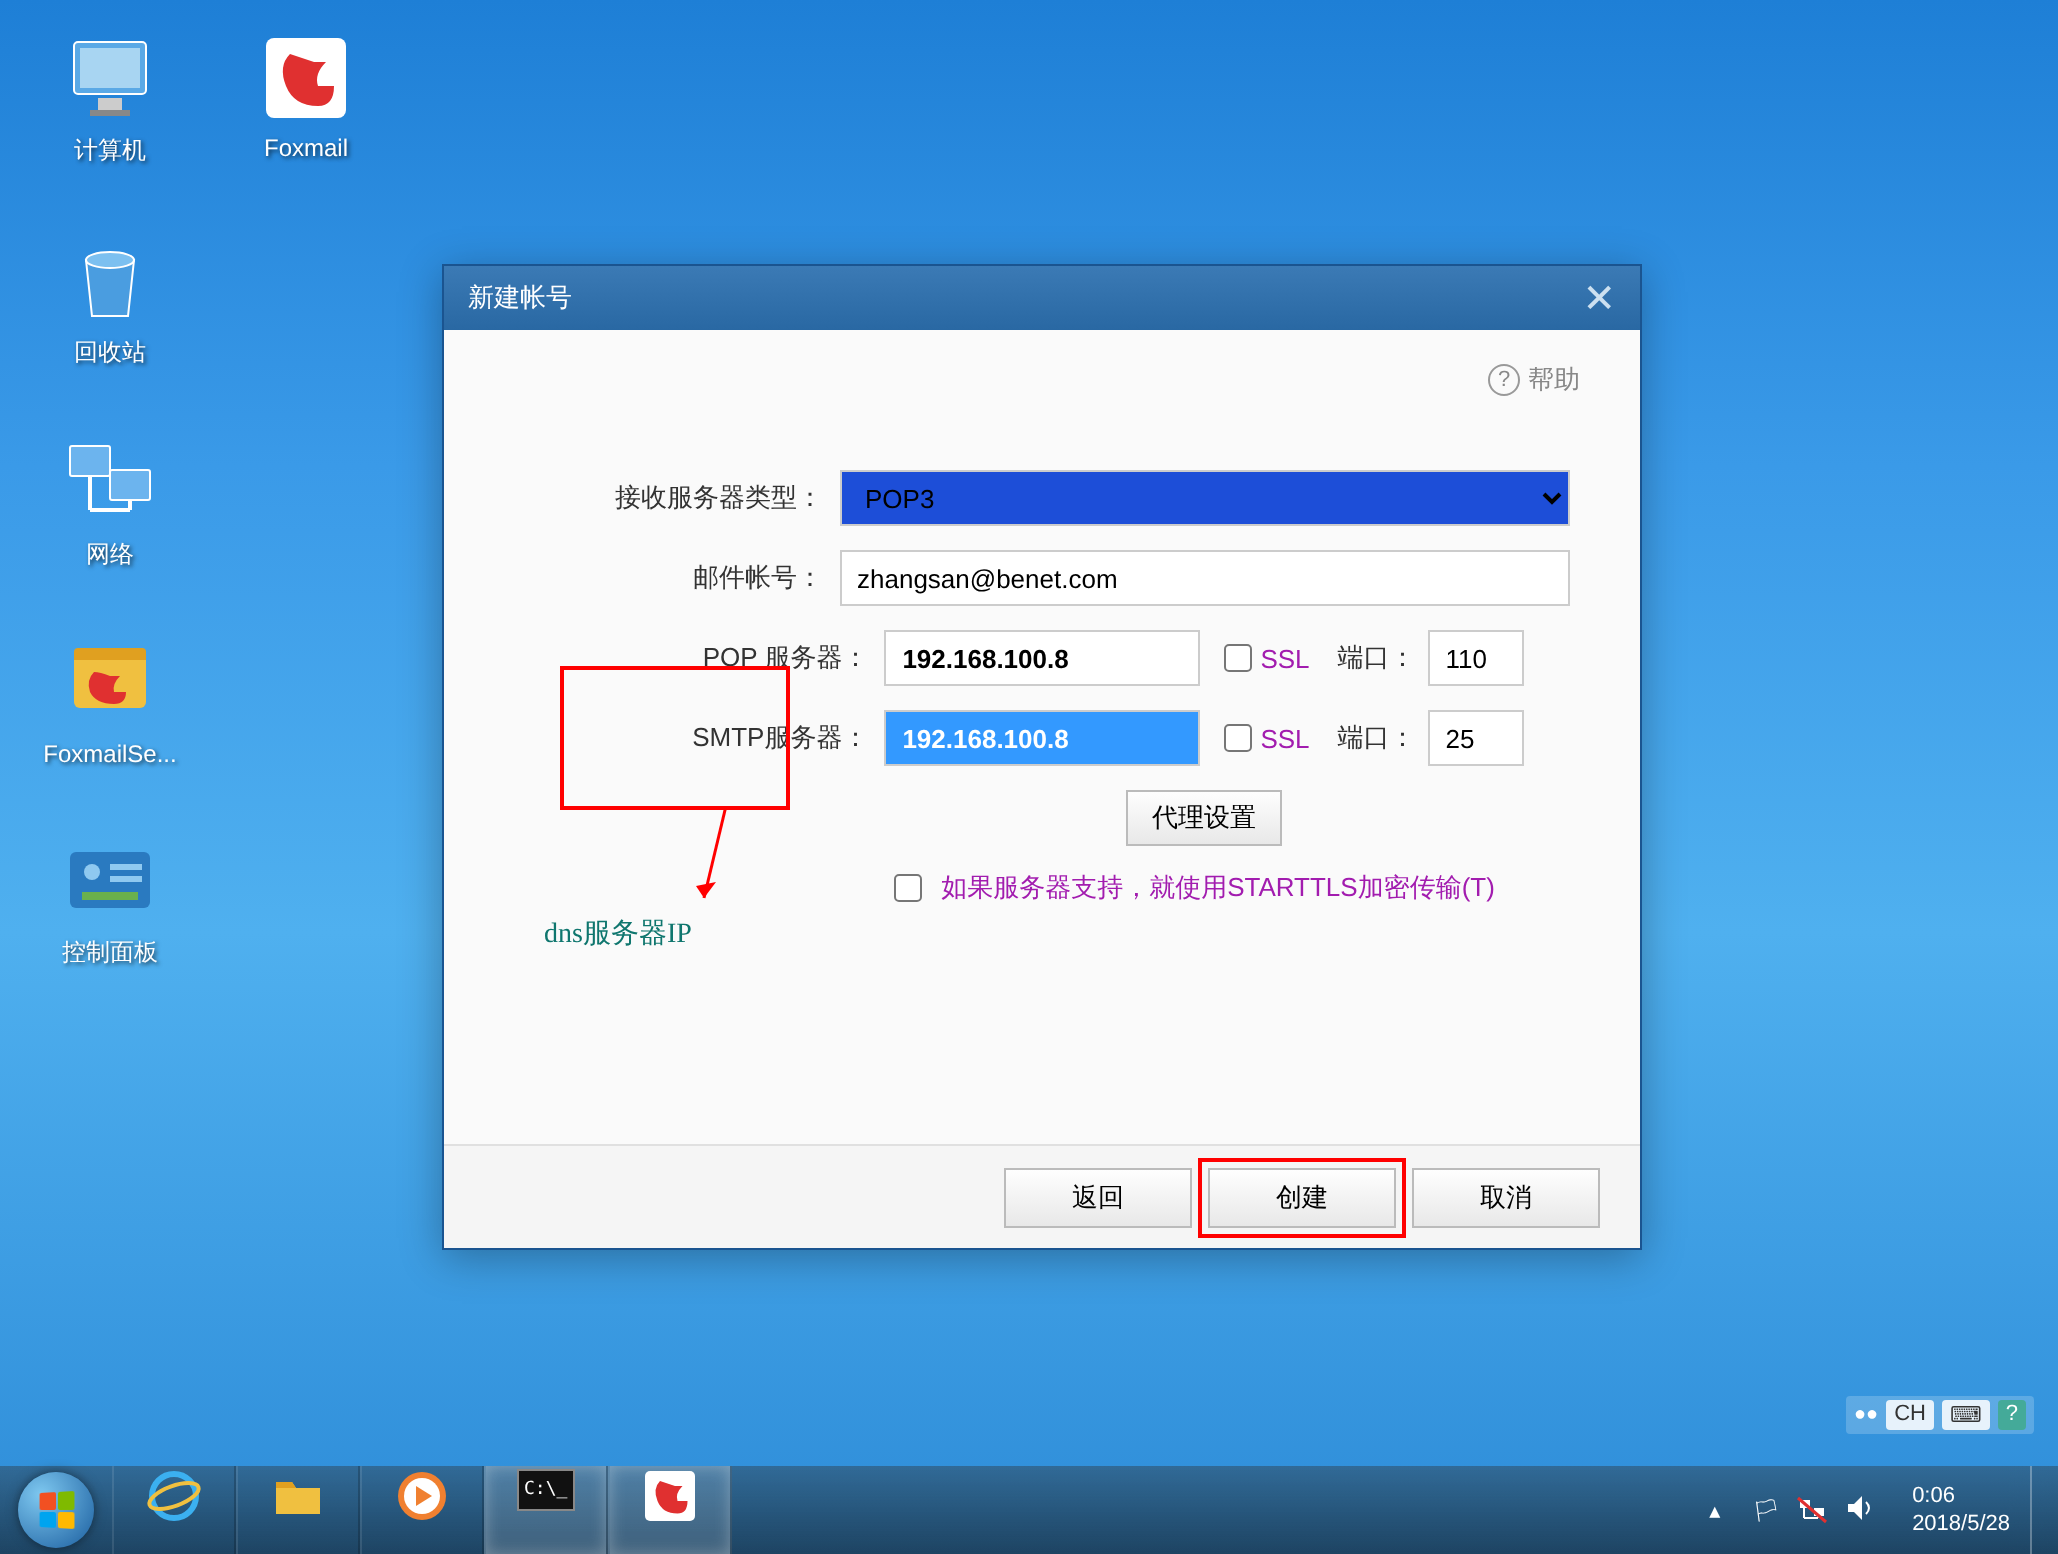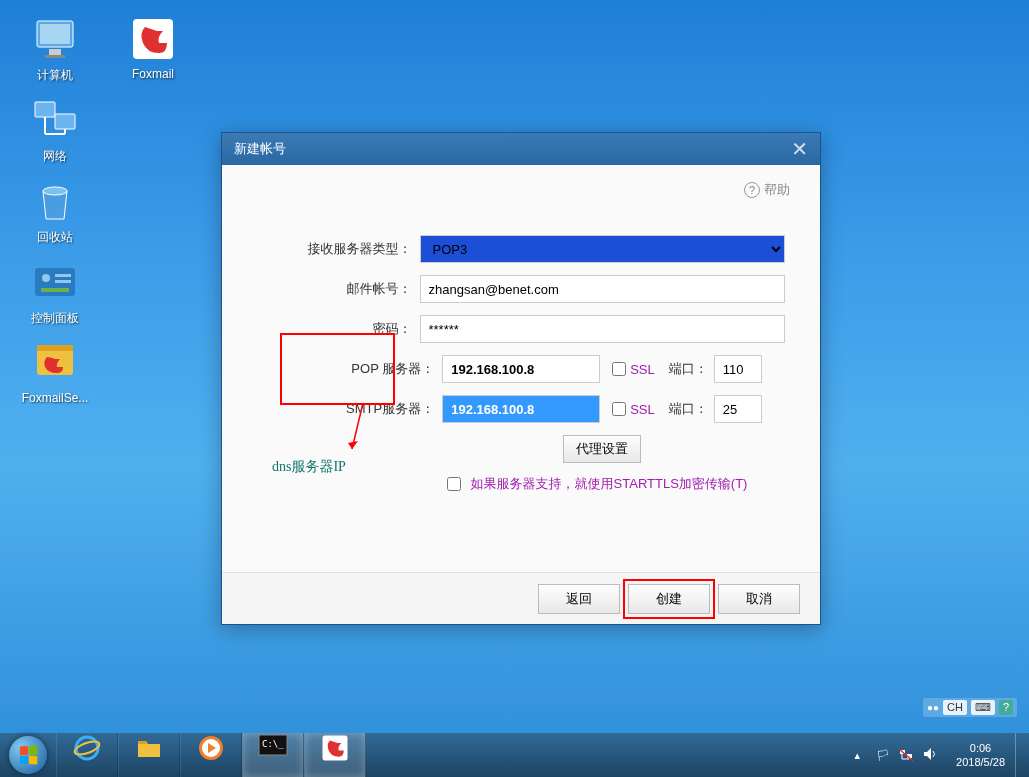--- a/index.html
+++ b/index.html
@@ -13,21 +13,21 @@
       font-size: 13px;
     }
 
     
     .desktop-icons {
       position: absolute;
       top: 15px;
       left: 15px;
       display: flex;
       flex-direction: column;
-      gap: 12px;
+      gap: 32px;
     }
     .desktop-icon {
       width: 80px;
       display: flex;
       flex-direction: column;
       align-items: center;
       color: white;
       font-size: 12px;
       text-shadow: 1px 1px 2px rgba(0,0,0,0.7);
       cursor: pointer;
@@ -173,21 +173,21 @@
       height: 52px;
       border-top: 1px solid #e0e0e0;
       background: #f5f5f5;
       display: flex;
       justify-content: flex-end;
       align-items: center;
       padding-right: 20px;
       gap: 8px;
     }
     .dialog-btn {
-      width: 82px;
+      width: 94px;
       height: 30px;
       background: linear-gradient(to bottom, #fefefe, #e8e8e8);
       border: 1px solid #bbb;
       cursor: pointer;
       font-size: 13px;
       font-family: inherit;
     }
     .dialog-btn.highlighted { outline: 2px solid red; outline-offset: 3px; }
 
     
@@ -267,21 +267,21 @@
     .tray {
       margin-left: auto;
       display: flex;
       align-items: center;
       color: white;
       font-size: 11px;
       height: 100%;
     }
     .tray-icons { display: flex; gap: 8px; padding: 0 8px; align-items: center; }
     .tray-arrow { padding: 0 8px; cursor: pointer; }
-    .clock { padding: 0 10px; text-align: center; line-height: 1.3; }
+    .clock { padding: 0 10px; text-align: left; line-height: 1.3; }
     .show-desktop { width: 14px; height: 44px; border-left: 1px solid rgba(255,255,255,0.3); cursor: pointer; }
 
     
     .svg-icon { width: 100%; height: 100%; }
   </style>
 </head>
 <body>
 
 <div class="desktop-icons">
   <div class="desktop-row">
@@ -303,63 +303,63 @@
           <path d="M16 12 Q10 18 14 28 Q18 38 30 38 Q38 38 38 28 L30 28 Q28 22 34 16 L28 16 Q22 14 16 12 Z" fill="#e03030"></path>
         </svg>
       </div>
       <span>Foxmail</span>
     </div>
   </div>
 
   <div class="desktop-icon">
     <div class="icon-img">
       <svg class="svg-icon" viewBox="0 0 48 48">
+        <path d="M12 14 L36 14 L33 42 L15 42 Z" fill="#4a9de0" stroke="#fff"></path>
+        <ellipse cx="24" cy="14" rx="12" ry="4" fill="#7cc0f0" stroke="#fff"></ellipse>
+      </svg>
+    </div>
+    <span>回收站</span>
+  </div>
+
+  <div class="desktop-icon">
+    <div class="icon-img">
+      <svg class="svg-icon" viewBox="0 0 48 48">
         <rect x="4" y="6" width="20" height="15" rx="1" fill="#6cb4ee" stroke="#fff"></rect>
         <rect x="24" y="18" width="20" height="15" rx="1" fill="#6cb4ee" stroke="#fff"></rect>
         <line x1="14" y1="21" x2="14" y2="38" stroke="#fff" stroke-width="2"></line>
         <line x1="14" y1="38" x2="34" y2="38" stroke="#fff" stroke-width="2"></line>
         <line x1="34" y1="33" x2="34" y2="38" stroke="#fff" stroke-width="2"></line>
       </svg>
     </div>
     <span>网络</span>
   </div>
 
   <div class="desktop-icon">
     <div class="icon-img">
       <svg class="svg-icon" viewBox="0 0 48 48">
-        <path d="M12 14 L36 14 L33 42 L15 42 Z" fill="#4a9de0" stroke="#fff"></path>
-        <ellipse cx="24" cy="14" rx="12" ry="4" fill="#7cc0f0" stroke="#fff"></ellipse>
-      </svg>
-    </div>
-    <span>回收站</span>
+        <rect x="6" y="6" width="36" height="30" rx="3" fill="#f0c040"></rect>
+        <path d="M6 12 L42 12 L42 8 Q42 6 40 6 L8 6 Q6 6 6 8 Z" fill="#e0a020"></path>
+        <path d="M16 18 Q12 22 14 28 Q17 34 26 34 Q32 34 32 28 L26 28 Q25 24 29 20 L24 20 Q19 18 16 18 Z" fill="#e03030"></path>
+      </svg>
+    </div>
+    <span>FoxmailSe...</span>
   </div>
 
   <div class="desktop-icon">
     <div class="icon-img">
       <svg class="svg-icon" viewBox="0 0 48 48">
         <rect x="4" y="10" width="40" height="28" rx="3" fill="#2a7ac0"></rect>
         <circle cx="15" cy="20" r="4" fill="#8fc9f0"></circle>
         <rect x="24" y="16" width="16" height="3" fill="#8fc9f0"></rect>
         <rect x="24" y="22" width="16" height="3" fill="#8fc9f0"></rect>
         <rect x="10" y="30" width="28" height="4" fill="#6ab04c"></rect>
       </svg>
     </div>
     <span>控制面板</span>
   </div>
-
-  <div class="desktop-icon">
-    <div class="icon-img">
-      <svg class="svg-icon" viewBox="0 0 48 48">
-        <rect x="6" y="6" width="36" height="30" rx="3" fill="#f0c040"></rect>
-        <path d="M6 12 L42 12 L42 8 Q42 6 40 6 L8 6 Q6 6 6 8 Z" fill="#e0a020"></path>
-        <path d="M16 18 Q12 22 14 28 Q17 34 26 34 Q32 34 32 28 L26 28 Q25 24 29 20 L24 20 Q19 18 16 18 Z" fill="#e03030"></path>
-      </svg>
-    </div>
-    <span>FoxmailSe...</span>
-  </div>
 </div>
 
 <div class="dialog">
   <div class="dialog-titlebar">
     <span class="title">新建帐号</span>
     <span class="close-x">✕</span>
   </div>
 
   <div class="dialog-body">
     <div class="help-link">
@@ -373,24 +373,20 @@
         <select class="form-select">
           <option>POP3</option>
         </select>
       </div>
 
       <div class="form-row">
         <div class="form-label">邮件帐号：</div>
         <input class="form-input form-input-wide" value="zhangsan@benet.com" style="">
       </div>
 
-      <div class="form-row">
-        <div class="form-label">密码：</div>
-        <input class="form-input form-input-wide" value="******" style="">
-      </div>
 
       <div class="form-row">
         <div class="form-label">POP 服务器：</div>
         <input class="form-input form-input-med" value="192.168.100.8" style="">
         <span style="width:12px;"></span>
         <input type="checkbox" class="checkbox" style="">
         <span class="chk-label">SSL</span>
         <span class="port-label">端口：</span>
         <input class="form-input form-input-sm" value="110" style="">
       </div>

